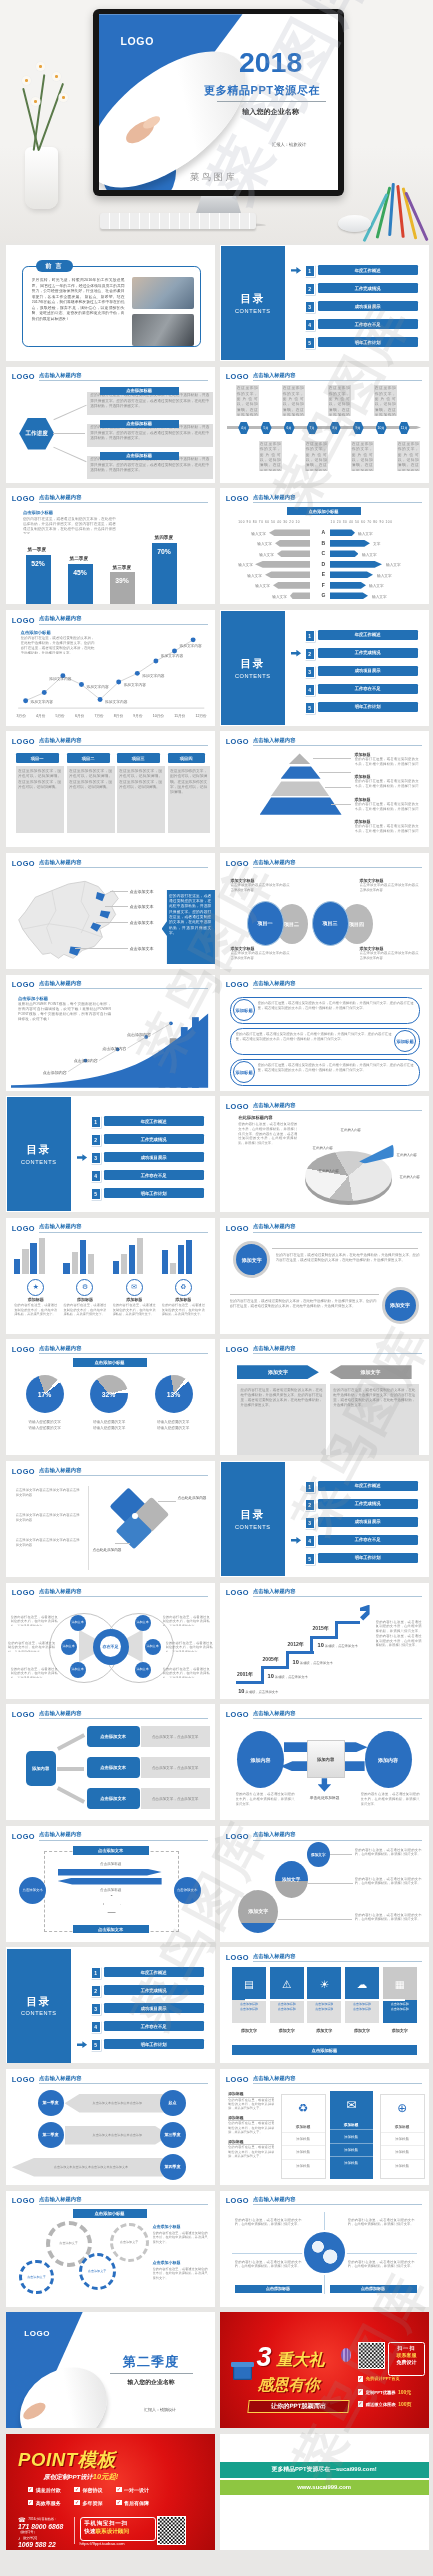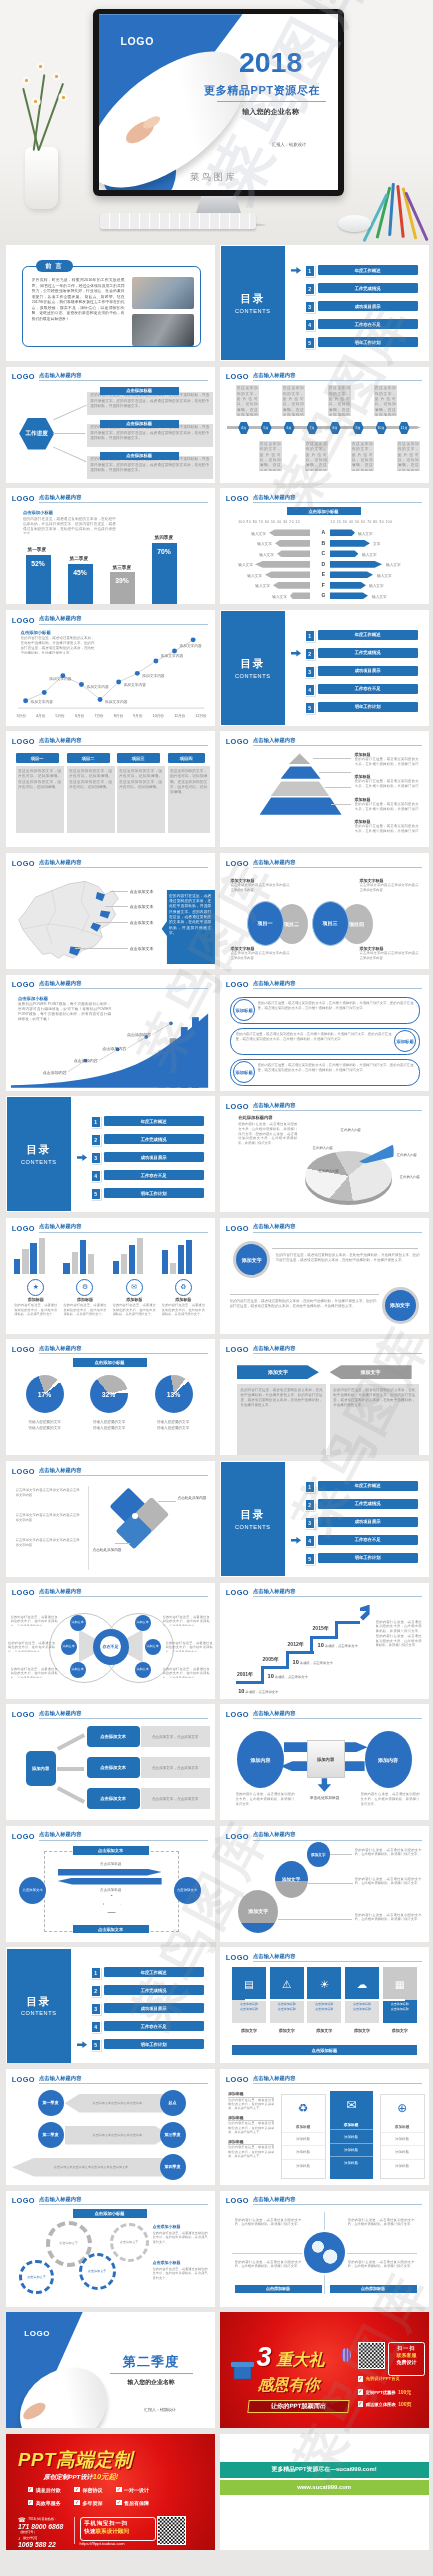--- a/index.html
+++ b/index.html
@@ -1035,21 +1035,21 @@
         <div class="abs" style="left:138px;top:89px;display:flex;align-items:center;gap:2.5px">
             <span class="chk">✓</span>
             <span style="color:#fff;font-size:4.3px;font-weight:bold">赠送微立体图表</span>
             <span style="color:#ffd24a;font-size:5px;font-weight:bold">100页</span>
           </div>
       </div>
     </div>
 
     <div class="row">
       <div class="slide red">
-        <div class="abs" style="left:12.4px;top:13.6px;color:#ffe34d;font-size:18.6px;font-weight:bold;font-style:italic;text-shadow:1.2px 1.2px 0 #8f0606;letter-spacing:0.6px">PPT高端定制</div>
+        <div class="abs" style="left:12.4px;top:13.6px;color:#ffe34d;font-size:18.6px;font-weight:bold;font-style:italic;text-shadow:1.2px 1.2px 0 #8f0606;letter-spacing:0.6px">POINT模板</div>
         <div class="abs" style="left:38px;top:38px"><span style="color:#fff;font-size:6.2px;font-style:italic;font-weight:bold">原创定制PPT设计</span><span style="color:#ffe34d;font-size:7.4px;font-weight:bold;font-style:italic">10元起!</span></div>
         <div class="abs" style="left:22px;top:53px;display:flex;gap:13.6px">
           <span style="display:flex;gap:2.5px;align-items:center">
               <span class="chk">✓</span>
               <span style="color:#fff;font-size:5px;font-weight:bold">满意后付款</span>
             </span>
           <span style="display:flex;gap:2.5px;align-items:center">
               <span class="chk">✓</span>
               <span style="color:#fff;font-size:5px;font-weight:bold">保密协议</span>
             </span>

